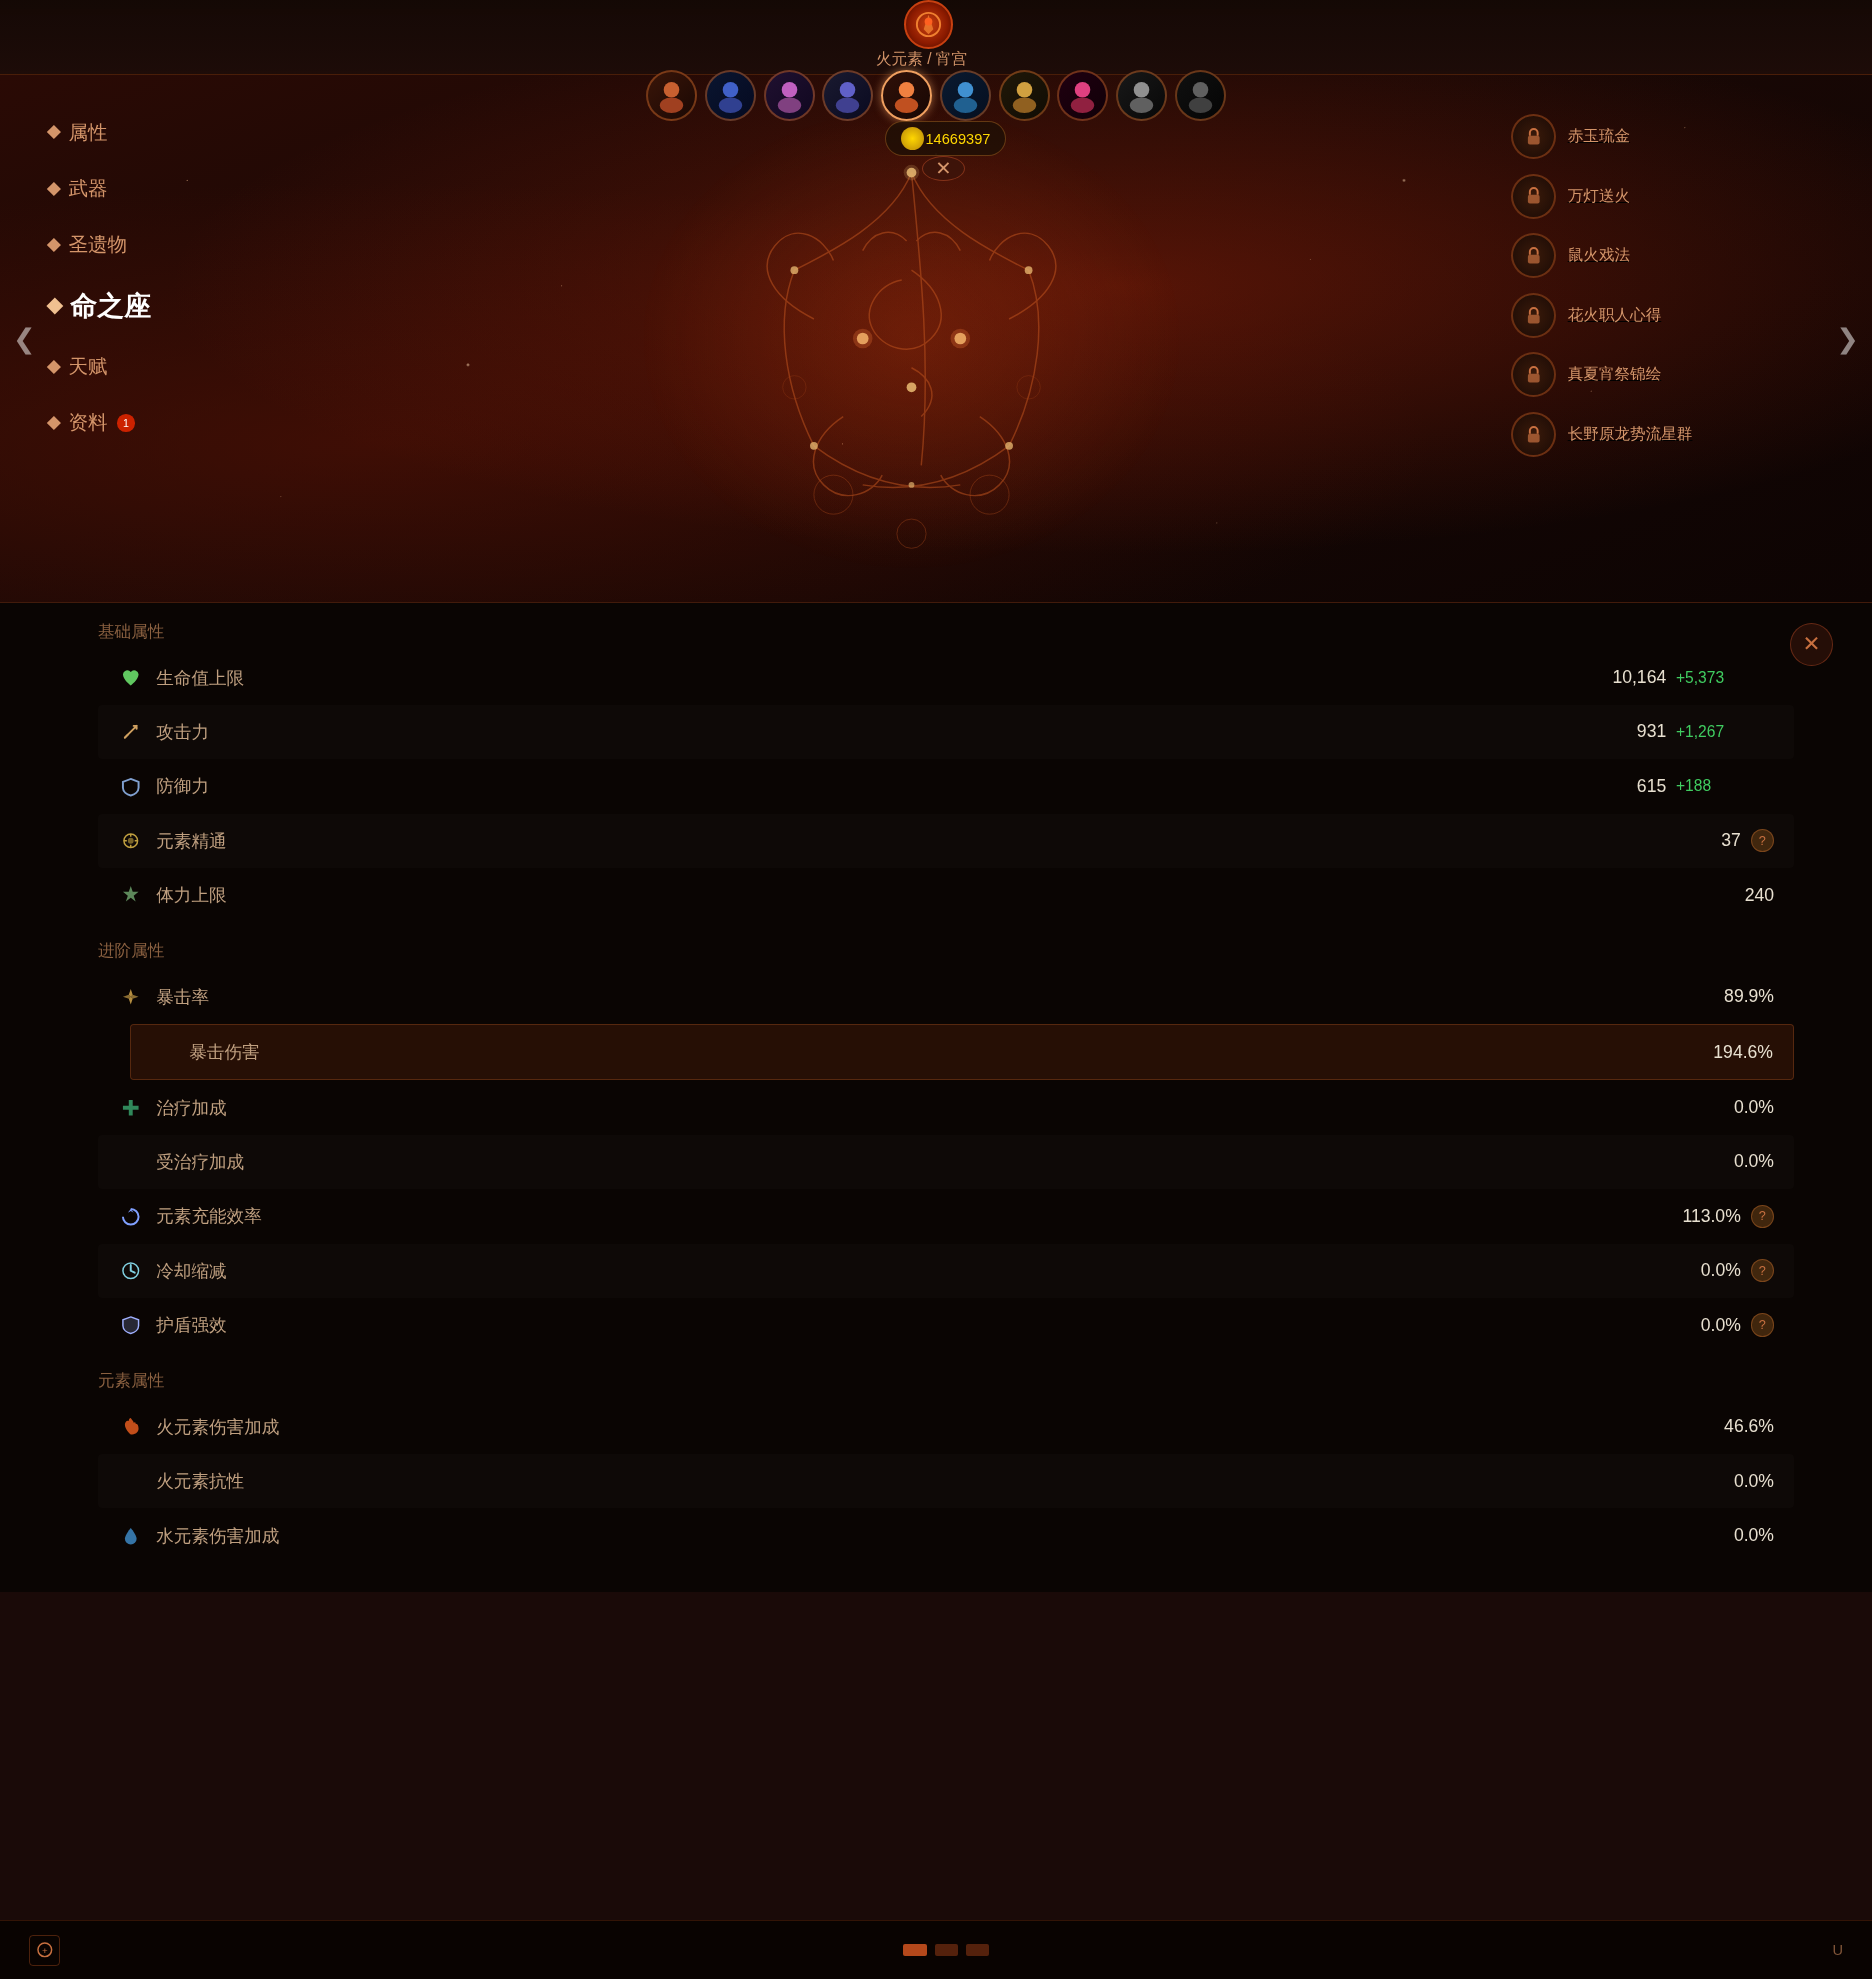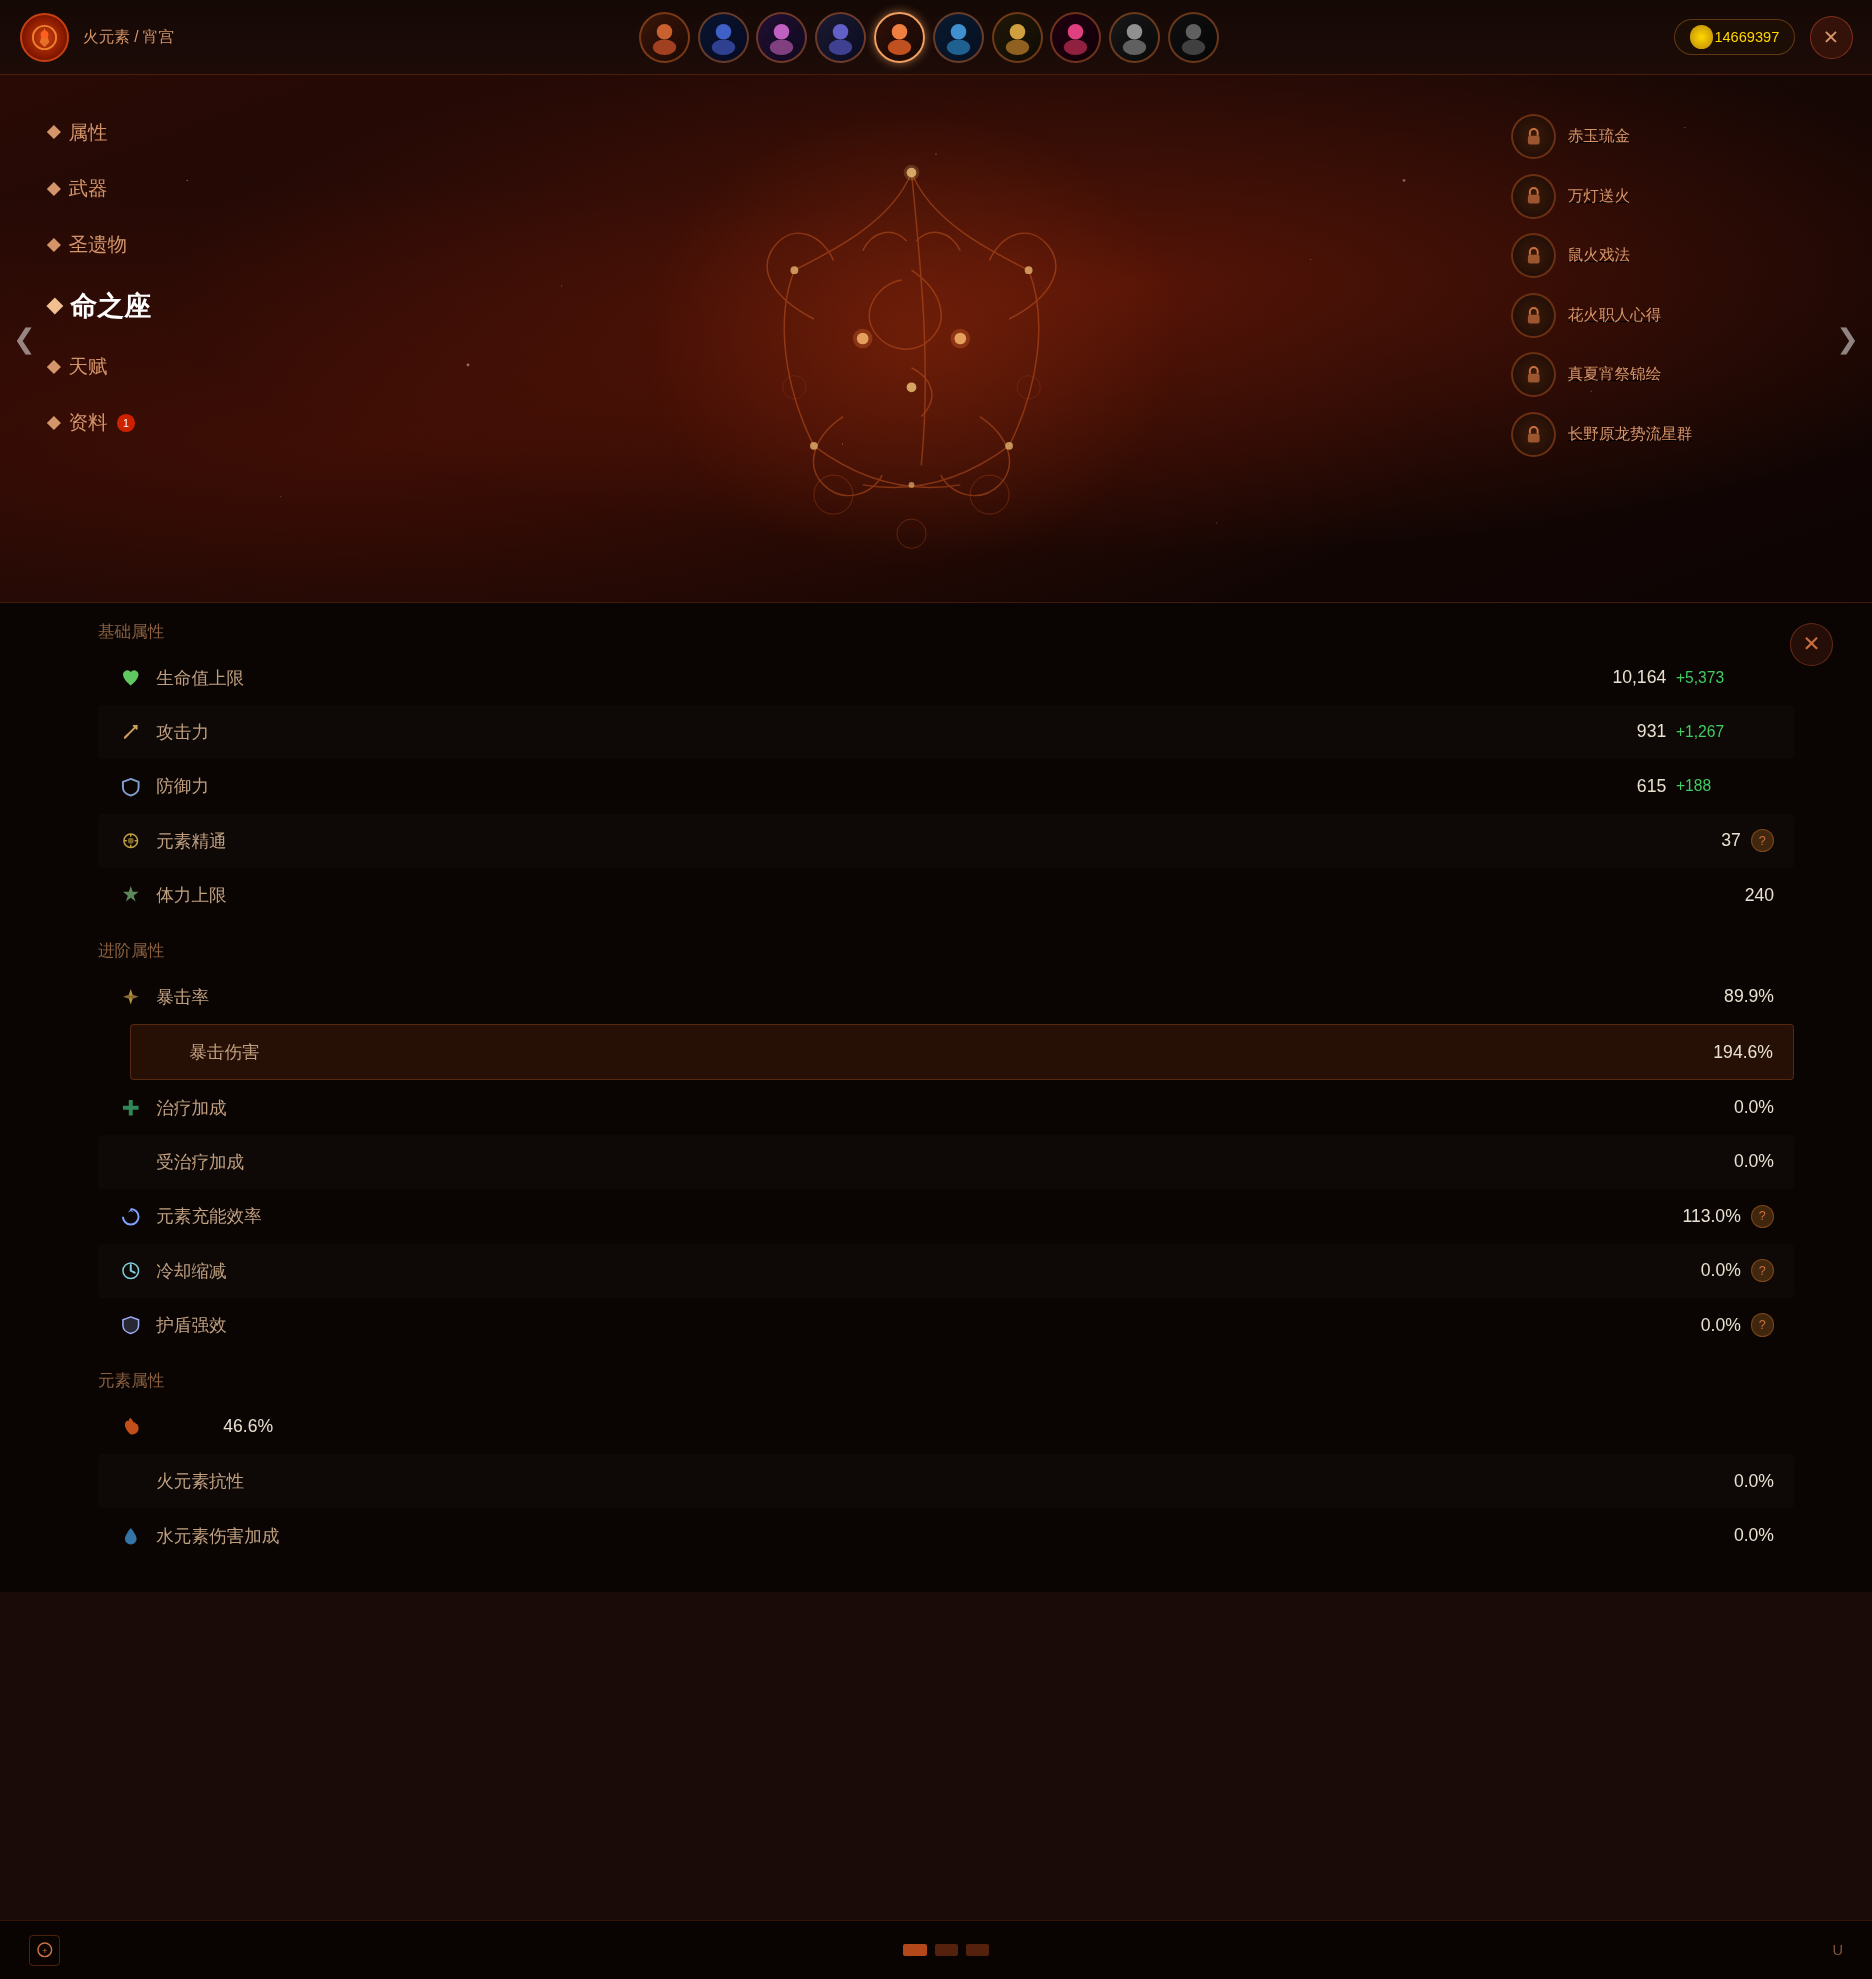--- a/index.html
+++ b/index.html
@@ -15,20 +15,21 @@
     .top-nav {
       position: relative;
       width: 100%;
       height: 75px;
       background: linear-gradient(180deg, rgba(20,8,5,0.95) 0%, rgba(30,12,8,0.9) 100%);
       display: flex;
       align-items: center;
       padding: 0 19.5px;
       z-index: 100;
       border-bottom: 1px solid rgba(200,80,20,0.3);
+      flex-direction: column;
     }
     .nav-logo {
       width: 49px;
       height: 49px;
       background: radial-gradient(circle, #c84010 0%, #8b1a00 60%, #3a0a00 100%);
       border-radius: 50%;
       border: 2px solid #c84010;
       display: flex;
       align-items: center;
       justify-content: center;
@@ -759,20 +760,21 @@
     </div>
 
     <div class="section-header">元素属性</div>
 
     <div class="stat-row">
       <div class="stat-icon">
         <svg width="21.5" height="21.5" viewBox="0 0 22 22">
             <path d="M11 19 C11 19 5 14 5 9 C5 6 7 4 9 5 C9 3 10 2 11 2 C12 4 14 5 14 7 C15 6 16 6 16 8 C18 8 19 10 19 13 C19 17 15 19 11 19Z" fill="#f06020" opacity="0.8"></path>
           </svg>
       </div>
+      <span class="stat-name">火元素伤害加成</span>
       <span class="stat-value">46.6%</span>
     </div>
 
     <div class="stat-row">
       <div class="stat-icon"></div>
       <span class="stat-name">火元素抗性</span>
       <span class="stat-value">0.0%</span>
     </div>
 
     <div class="stat-row">

